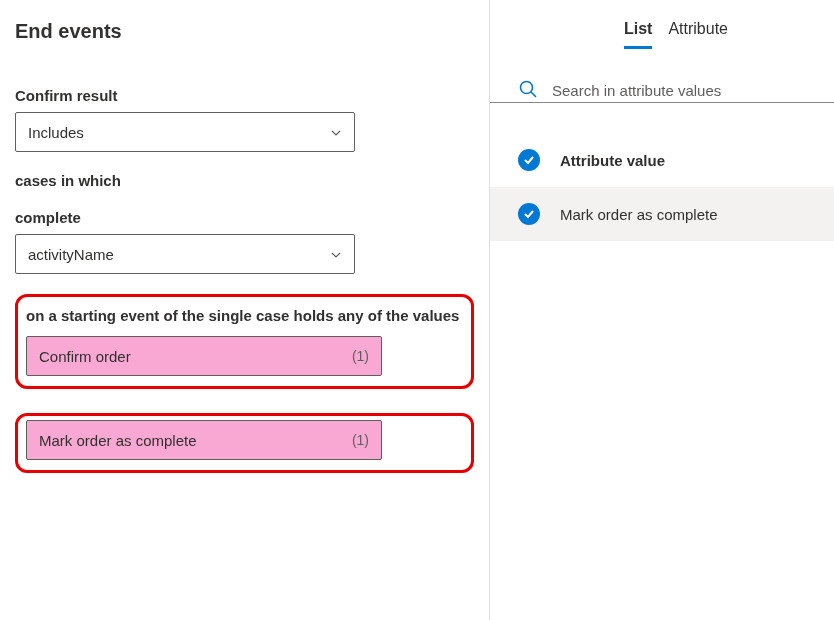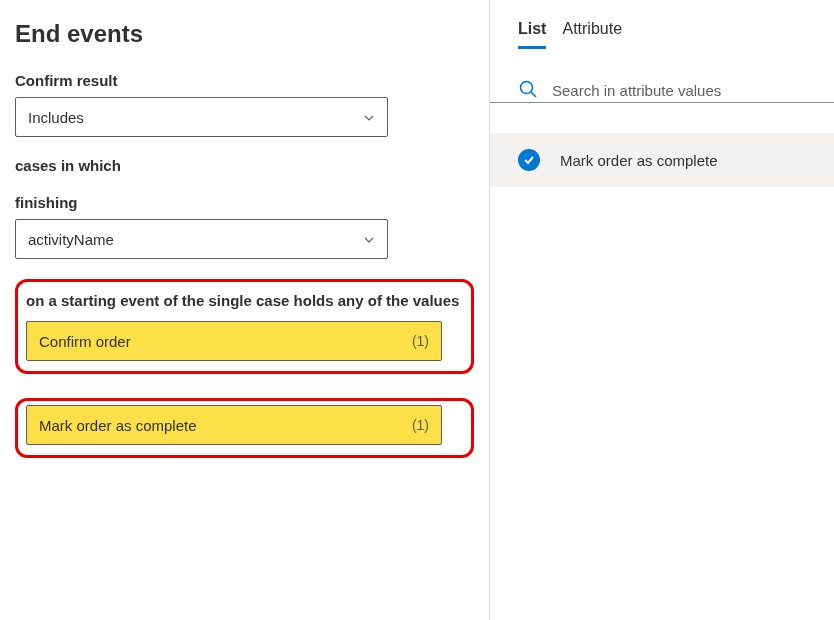--- a/index.html
+++ b/index.html
@@ -19,32 +19,32 @@
     .left-panel {
       width: 490px;
       padding: 20px 15px;
       border-right: 1px solid #e1dfdd;
     }
     .right-panel {
       flex: 1;
       padding: 20px 0 0 0;
     }
     .page-title {
-      font-size: 24px;
-      font-weight: 600;
-      margin-bottom: 24px;
+      font-size: 20px;
+      font-weight: 600;
+      margin-bottom: 44px;
     }
     .label {
       font-size: 15px;
       font-weight: 600;
       margin-bottom: 8px;
       display: block;
     }
     .select-field {
-      width: 373px;
+      width: 340px;
       height: 40px;
       border: 1px solid #605e5c;
       border-radius: 2px;
       display: flex;
       align-items: center;
       justify-content: space-between;
       padding: 0 12px;
       cursor: pointer;
       background: #fff;
       margin-bottom: 20px;
@@ -65,43 +65,44 @@
       border-radius: 12px;
       padding: 4px 8px 10px 8px;
       margin-bottom: 24px;
     }
     .highlight-box .label {
       margin-top: 4px;
       margin-bottom: 10px;
       line-height: 1.4;
     }
     .value-field {
-      width: 416px;
+      width: 356px;
       height: 40px;
       border: 1px solid #605e5c;
       border-radius: 2px;
       display: flex;
       align-items: center;
       justify-content: space-between;
       padding: 0 12px;
       cursor: pointer;
-      background: #fde047;
+      background: #f9a8d4;
     }
     .value-text {
       font-size: 15px;
       color: #323130;
     }
     .value-count {
       font-size: 14px;
       color: #605e5c;
     }
     .tabs {
       display: flex;
       gap: 16px;
       padding-left: 28px;
+      justify-content: center;
     }
     .tab {
       font-size: 16px;
       padding-bottom: 8px;
       cursor: pointer;
       color: #323130;
       border-bottom: 3px solid transparent;
     }
     .tab.active {
       font-weight: 600;
@@ -179,21 +180,21 @@
     <span class="select-value">Includes</span>
     <span class="chevron">
       <svg viewBox="0 0 12 12" fill="none" stroke="currentColor" stroke-width="1.2">
           <polyline points="2,4 6,8 10,4"></polyline>
         </svg>
     </span>
   </div>
 
   <div class="spacer-text">cases in which</div>
 
-  <label class="label">finishing</label>
+  <label class="label">complete</label>
   <div class="select-field">
     <span class="select-value">activityName</span>
     <span class="chevron">
       <svg viewBox="0 0 12 12" fill="none" stroke="currentColor" stroke-width="1.2">
           <polyline points="2,4 6,8 10,4"></polyline>
         </svg>
     </span>
   </div>
 
   <div class="highlight-box">
@@ -222,20 +223,28 @@
     <span class="search-icon">
       <svg viewBox="0 0 20 20" fill="none" stroke="#0078d4" stroke-width="1.6">
         <circle cx="8.5" cy="8.5" r="6"></circle>
         <line x1="13" y1="13" x2="18" y2="18"></line>
       </svg>
     </span>
     <input class="search-input" type="text" placeholder="Search in attribute values" style="">
   </div>
 
   <div class="attr-list">
+    <div class="attr-row header">
+      <span class="check-circle">
+        <svg viewBox="0 0 12 12" fill="none" stroke="#fff" stroke-width="2">
+            <polyline points="2,6 5,9 10,3"></polyline>
+          </svg>
+      </span>
+      <span class="attr-text">Attribute value</span>
+    </div>
     <div class="attr-row selected">
       <span class="check-circle">
         <svg viewBox="0 0 12 12" fill="none" stroke="#fff" stroke-width="2">
             <polyline points="2,6 5,9 10,3"></polyline>
           </svg>
       </span>
       <span class="attr-text">Mark order as complete</span>
     </div>
   </div>
 </div>

